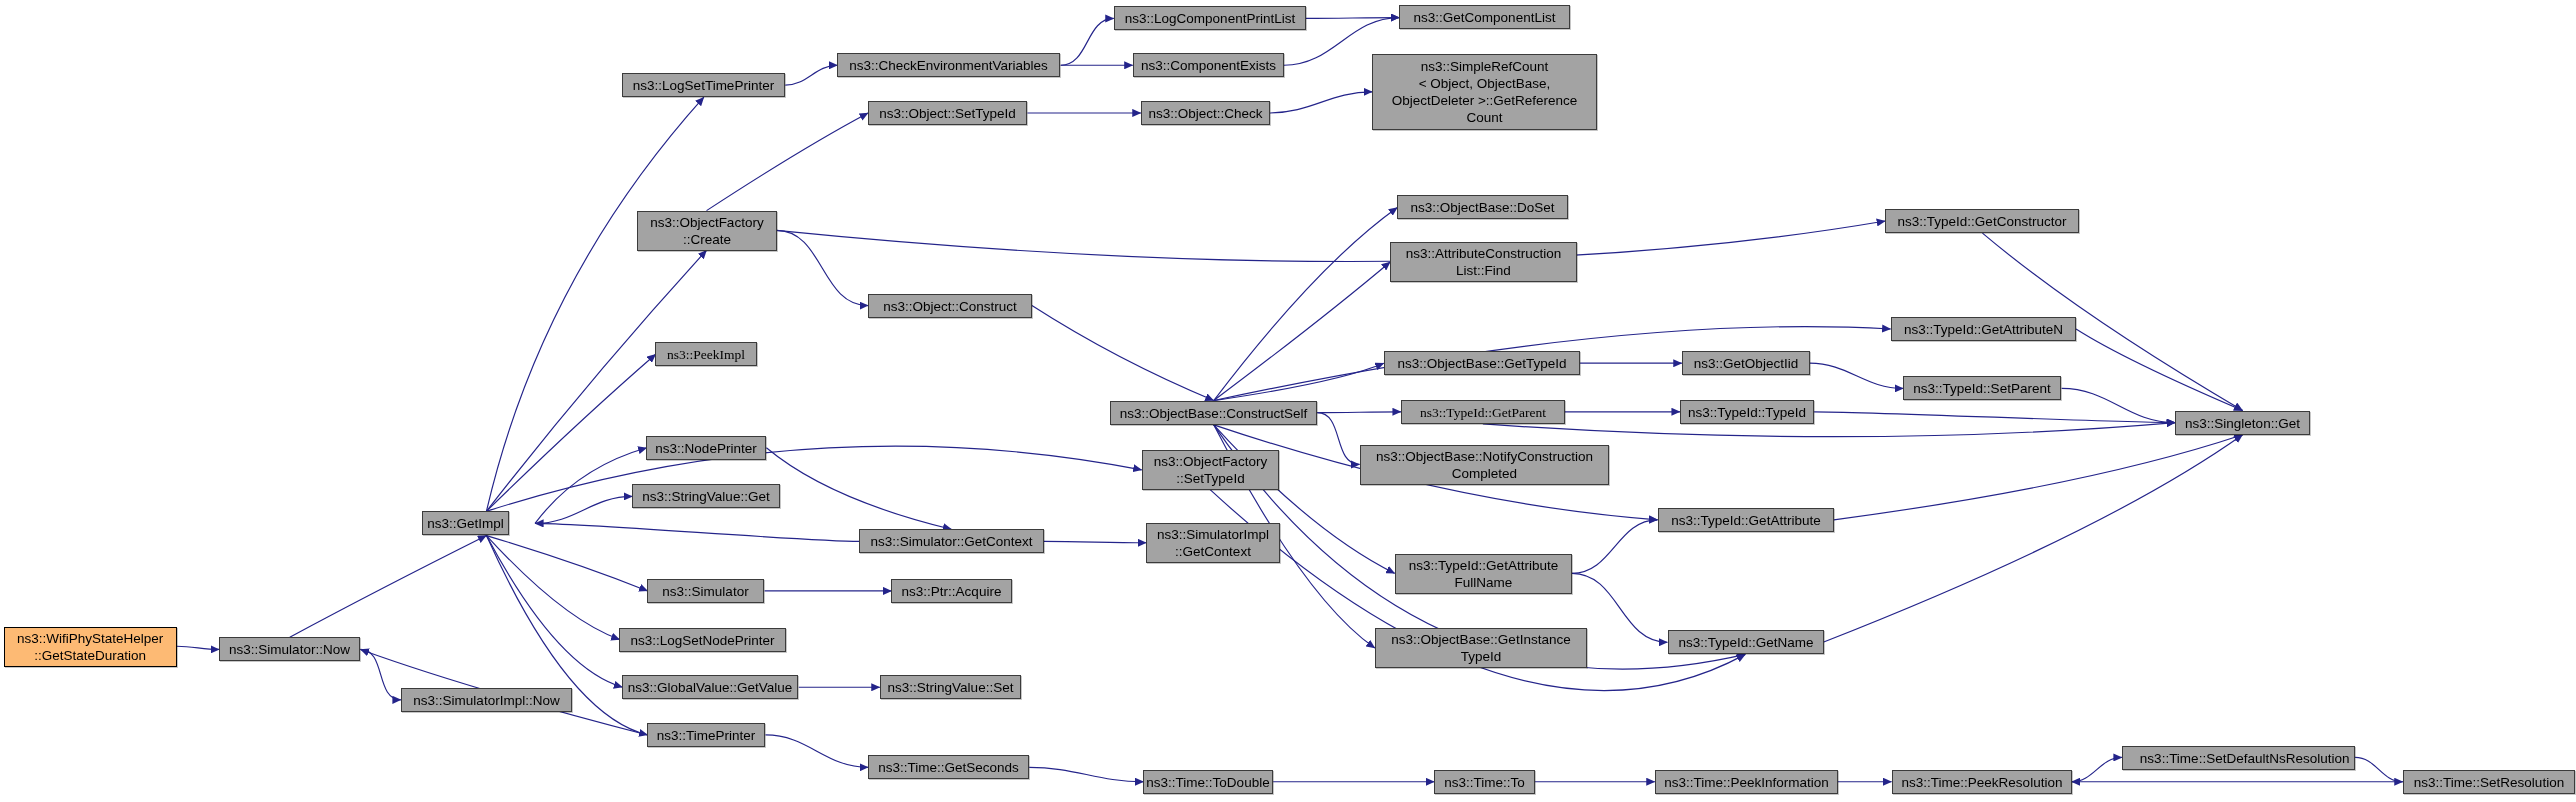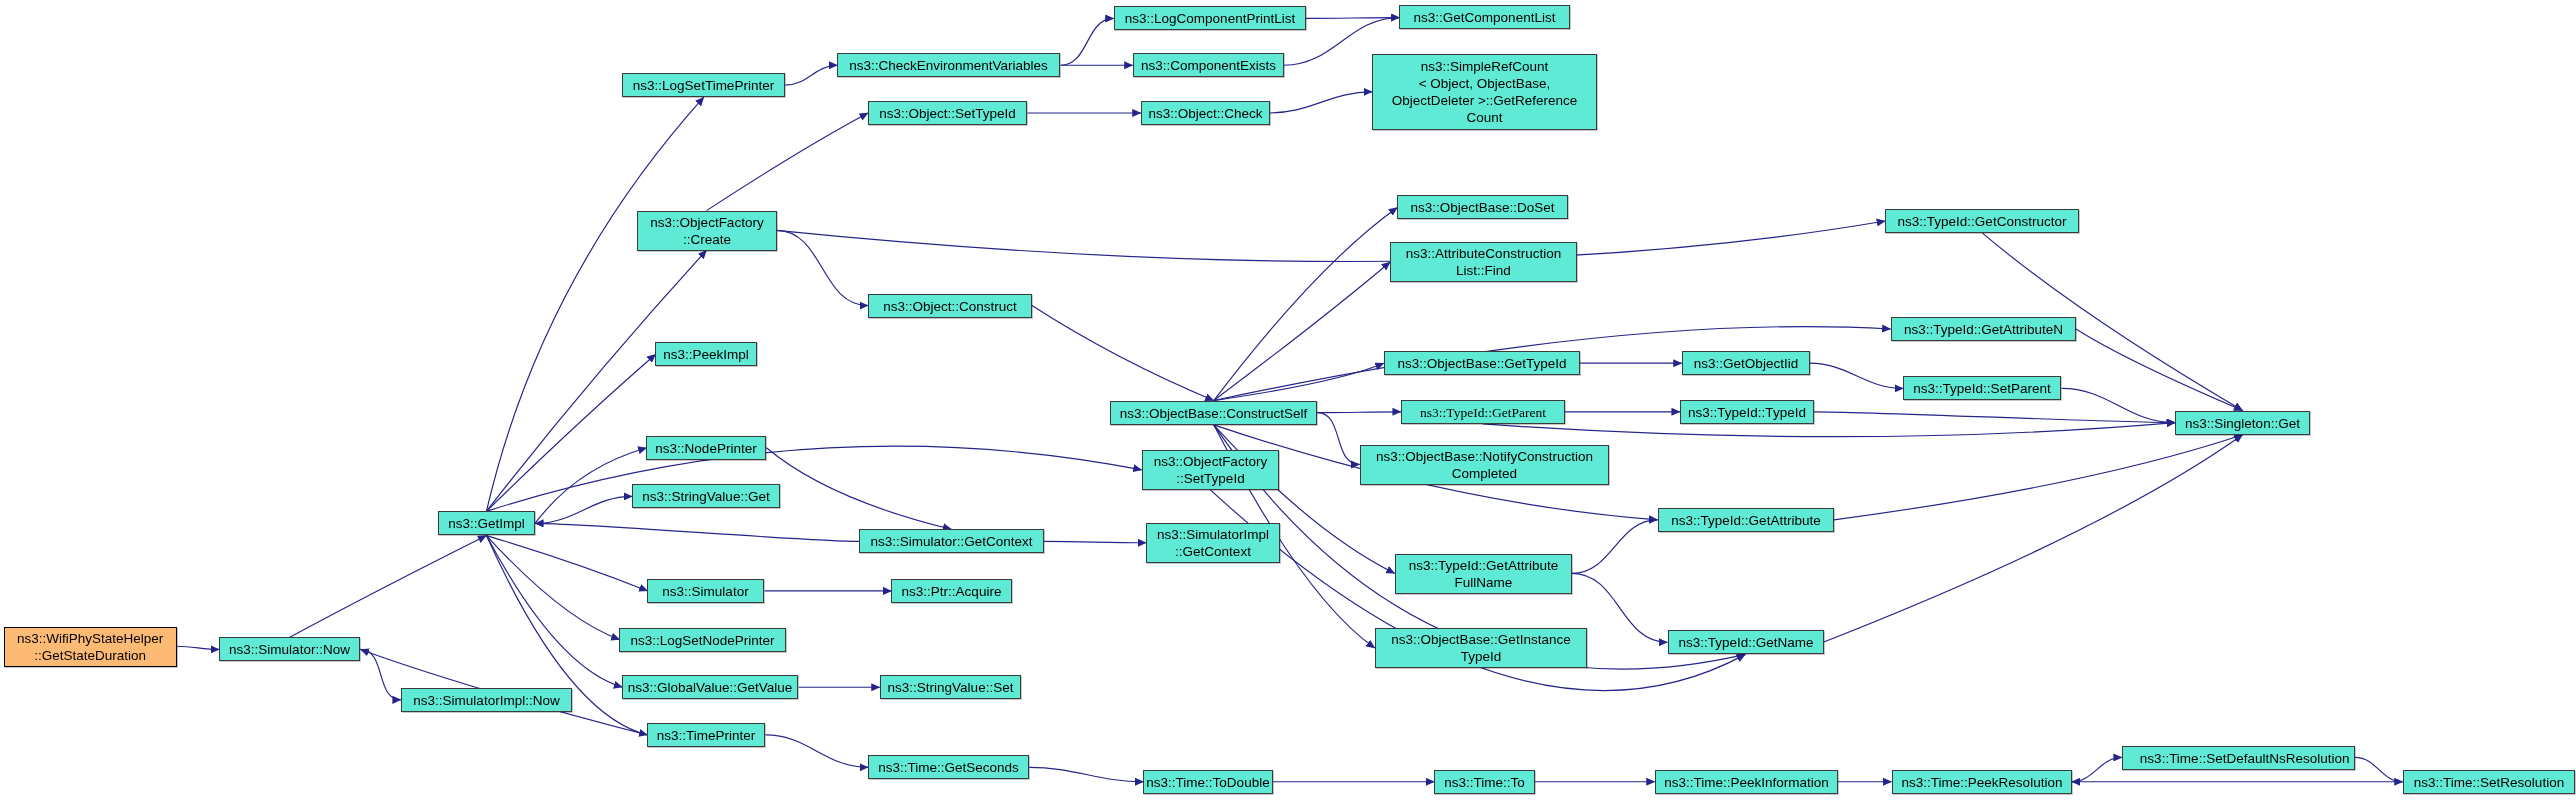--- a/index.html
+++ b/index.html
@@ -8,21 +8,21 @@
     width:2576px;height:802px;
     background:#ffffff;
     font-family:"Liberation Sans","DejaVu Sans",sans-serif;
     overflow:hidden;
   }
   #edge-layer{position:absolute;left:0;top:0;width:2576px;height:802px;pointer-events:none;}
   .node{
     position:absolute;
     box-sizing:border-box;
     border:0.9px solid #3b3b3b;
-    background:#5eead4;
+    background:#a3a3a3;
     color:#000000;
     font-size:13.5px;line-height:17px;
     text-align:center;
     white-space:pre-line;
     display:flex;align-items:center;justify-content:center;
     padding:1.8px 2.7px;
     cursor:pointer;
     box-shadow:0.9px 0.9px 0 rgba(0,0,0,0.25);
   }
   .node.highlight{
@@ -102,36 +102,36 @@
         <path d="M2025,713.5 Q2340,590 2491,483" fill="none" stroke="#24248a" stroke-width="1.3" marker-end="url(#arrowhead)"></path>
         <path d="M1746,637 C1790.8379303715058,637 1796.1620696284942,577.5 1841,577.5" fill="none" stroke="#24248a" stroke-width="1.3" marker-end="url(#arrowhead)"></path>
         <path d="M1746,637 C1798.2888133351676,637 1799.7111866648324,713.5 1852,713.5" fill="none" stroke="#24248a" stroke-width="1.3" marker-end="url(#arrowhead)"></path>
       </g>
   </svg>
 
 <div class="node highlight" style="left: 3.6px; top: 627px; width: 173px; height: 40px;">ns3::WifiPhyStateHelper
 ::GetStateDuration</div>
     <div class="node" style="left: 219px; top: 637px; width: 141px; height: 24px;">ns3::Simulator::Now</div>
     <div class="node" style="left: 401px; top: 688px; width: 171px; height: 24px;">ns3::SimulatorImpl::Now</div>
-    <div class="node" style="left: 438px; top: 511px; width: 97px; height: 24px;">ns3::GetImpl</div>
+    <div class="node" style="left: 422px; top: 511px; width: 87px; height: 24px;">ns3::GetImpl</div>
     <div class="node" style="left: 622px; top: 73px; width: 163px; height: 24px;">ns3::LogSetTimePrinter</div>
     <div class="node" style="left: 837px; top: 53px; width: 223px; height: 24px;">ns3::CheckEnvironmentVariables</div>
     <div class="node" style="left: 1114px; top: 6.3px; width: 192px; height: 24px;">ns3::LogComponentPrintList</div>
     <div class="node" style="left: 1133px; top: 53px; width: 151px; height: 24px;">ns3::ComponentExists</div>
     <div class="node" style="left: 1399px; top: 5.4px; width: 171px; height: 24px;">ns3::GetComponentList</div>
     <div class="node" style="left: 868px; top: 101px; width: 159px; height: 24px;">ns3::Object::SetTypeId</div>
     <div class="node" style="left: 1141px; top: 101px; width: 129px; height: 24px;">ns3::Object::Check</div>
     <div class="node" style="left: 1372px; top: 54px; width: 225px; height: 76px;">ns3::SimpleRefCount
 &lt; Object, ObjectBase,
  ObjectDeleter &gt;::GetReference
 Count</div>
     <div class="node" style="left: 637px; top: 211px; width: 140px; height: 40px;">ns3::ObjectFactory
 ::Create</div>
     <div class="node" style="left: 868px; top: 294px; width: 164px; height: 24px;">ns3::Object::Construct</div>
-    <div class="node" style="left: 655px; top: 342px; width: 102px; height: 24px;">ns3::PeekImpl</div>
+    <div class="node" style="left: 655px; top: 342px; width: 102px; height: 24px; font-family: Liberation Serif, serif;">ns3::PeekImpl</div>
     <div class="node" style="left: 646px; top: 436px; width: 120px; height: 24px;">ns3::NodePrinter</div>
     <div class="node" style="left: 632px; top: 484px; width: 148px; height: 24px;">ns3::StringValue::Get</div>
     <div class="node" style="left: 859px; top: 529px; width: 185px; height: 24px;">ns3::Simulator::GetContext</div>
     <div class="node" style="left: 1146px; top: 523px; width: 134px; height: 40px;">ns3::SimulatorImpl
 ::GetContext</div>
     <div class="node" style="left: 647px; top: 579px; width: 117px; height: 24px;">ns3::Simulator</div>
     <div class="node" style="left: 891px; top: 579px; width: 121px; height: 24px;">ns3::Ptr::Acquire</div>
     <div class="node" style="left: 619px; top: 628px; width: 167px; height: 24px;">ns3::LogSetNodePrinter</div>
     <div class="node" style="left: 622px; top: 675px; width: 176px; height: 24px;">ns3::GlobalValue::GetValue</div>
     <div class="node" style="left: 880px; top: 675px; width: 141px; height: 24px;">ns3::StringValue::Set</div>

